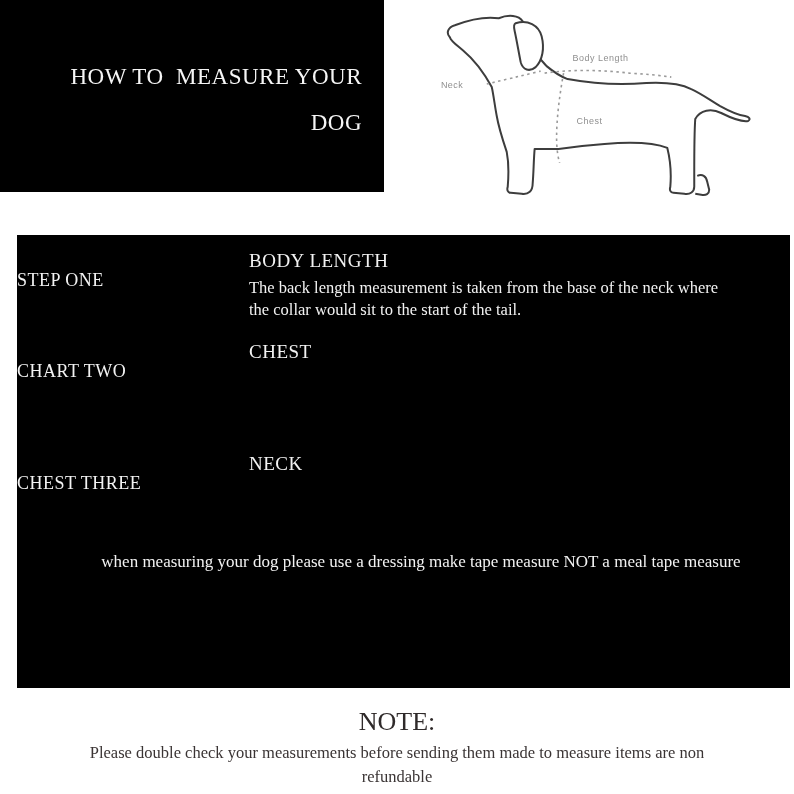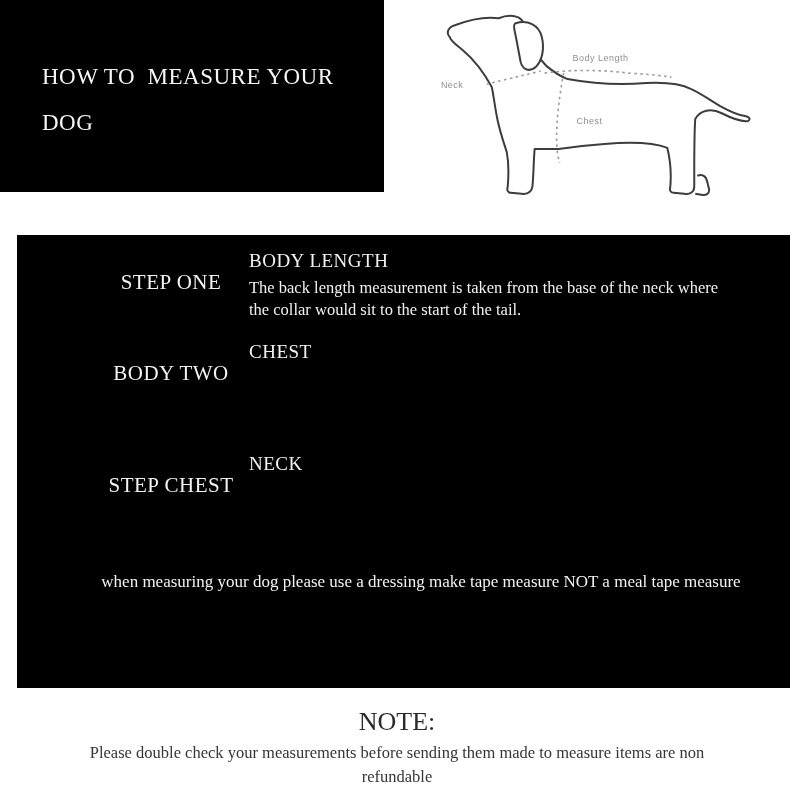--- a/index.html
+++ b/index.html
@@ -26,21 +26,21 @@
     padding: 12px 0 0 18px;
     font-size: 27px;
     letter-spacing: 1px;
     white-space: nowrap;
   }
   .header-subtitle {
     margin: 54px 0 0 42px;
     width: 320px;
     font-size: 23px;
     line-height: 46px;
-    text-align: left;
+    text-align: right;
     letter-spacing: 0.5px;
     white-space: pre-wrap;
   }
 
   
   .diagram {
     position: absolute; left: 395px; top: 0;
     width: 399px; height: 230px;
   }
   .diagram svg { width: 100%; height: 100%; display: block; }
@@ -58,38 +58,37 @@
     background: #000000;
     color: #f2f2f2;
   }
   .step-row { position: absolute; left: 0; width: 100%; }
   .step-row.r1 { top: 15px; }
   .step-row.r2 { top: 106px; }
   .step-row.r3 { top: 218px; }
   .step-label {
     position: absolute; left: 0; top: 20px;
     width: 260px;
-    text-align: center;
-    font-size: 21px;
+    text-align: left;
+    font-size: 18px;
     letter-spacing: 0.5px;
     white-space: nowrap;
-    padding-left: 48px;
   }
   .step-content { margin-left: 232px; width: 478px; }
   .step-heading {
     font-size: 19px;
     letter-spacing: 0.5px;
     margin-bottom: 5px;
   }
   .step-desc {
     font-size: 16.5px;
     line-height: 22px;
   }
   .measuring-note {
-    position: absolute; left: 0; top: 337px;
+    position: absolute; left: 0; top: 317px;
     width: 100%;
     text-align: center;
     font-size: 17px;
     white-space: nowrap;
     padding-left: 35px;
   }
 
   
   .footer {
     position: absolute; left: 0; top: 688px;
@@ -179,28 +178,28 @@
 
     <div class="step-row r1">
       <div class="step-label">STEP ONE</div>
       <div class="step-content">
         <div class="step-heading">BODY LENGTH</div>
         <div class="step-desc">The back length measurement is taken from the base of the neck where the collar would sit to the start of the tail.</div>
       </div>
     </div>
 
     <div class="step-row r2">
-      <div class="step-label">BODY TWO</div>
+      <div class="step-label">CHART TWO</div>
       <div class="step-content">
         <div class="step-heading">CHEST</div>
       </div>
     </div>
 
     <div class="step-row r3">
-      <div class="step-label">STEP CHEST</div>
+      <div class="step-label">CHEST THREE</div>
       <div class="step-content">
         <div class="step-heading">NECK</div>
       </div>
     </div>
 
     <div class="measuring-note">when measuring your dog please use a dressing make tape measure NOT a meal tape measure</div>
   </div>
 
   <div class="footer">
     <div class="footer-heading">NOTE:</div>

